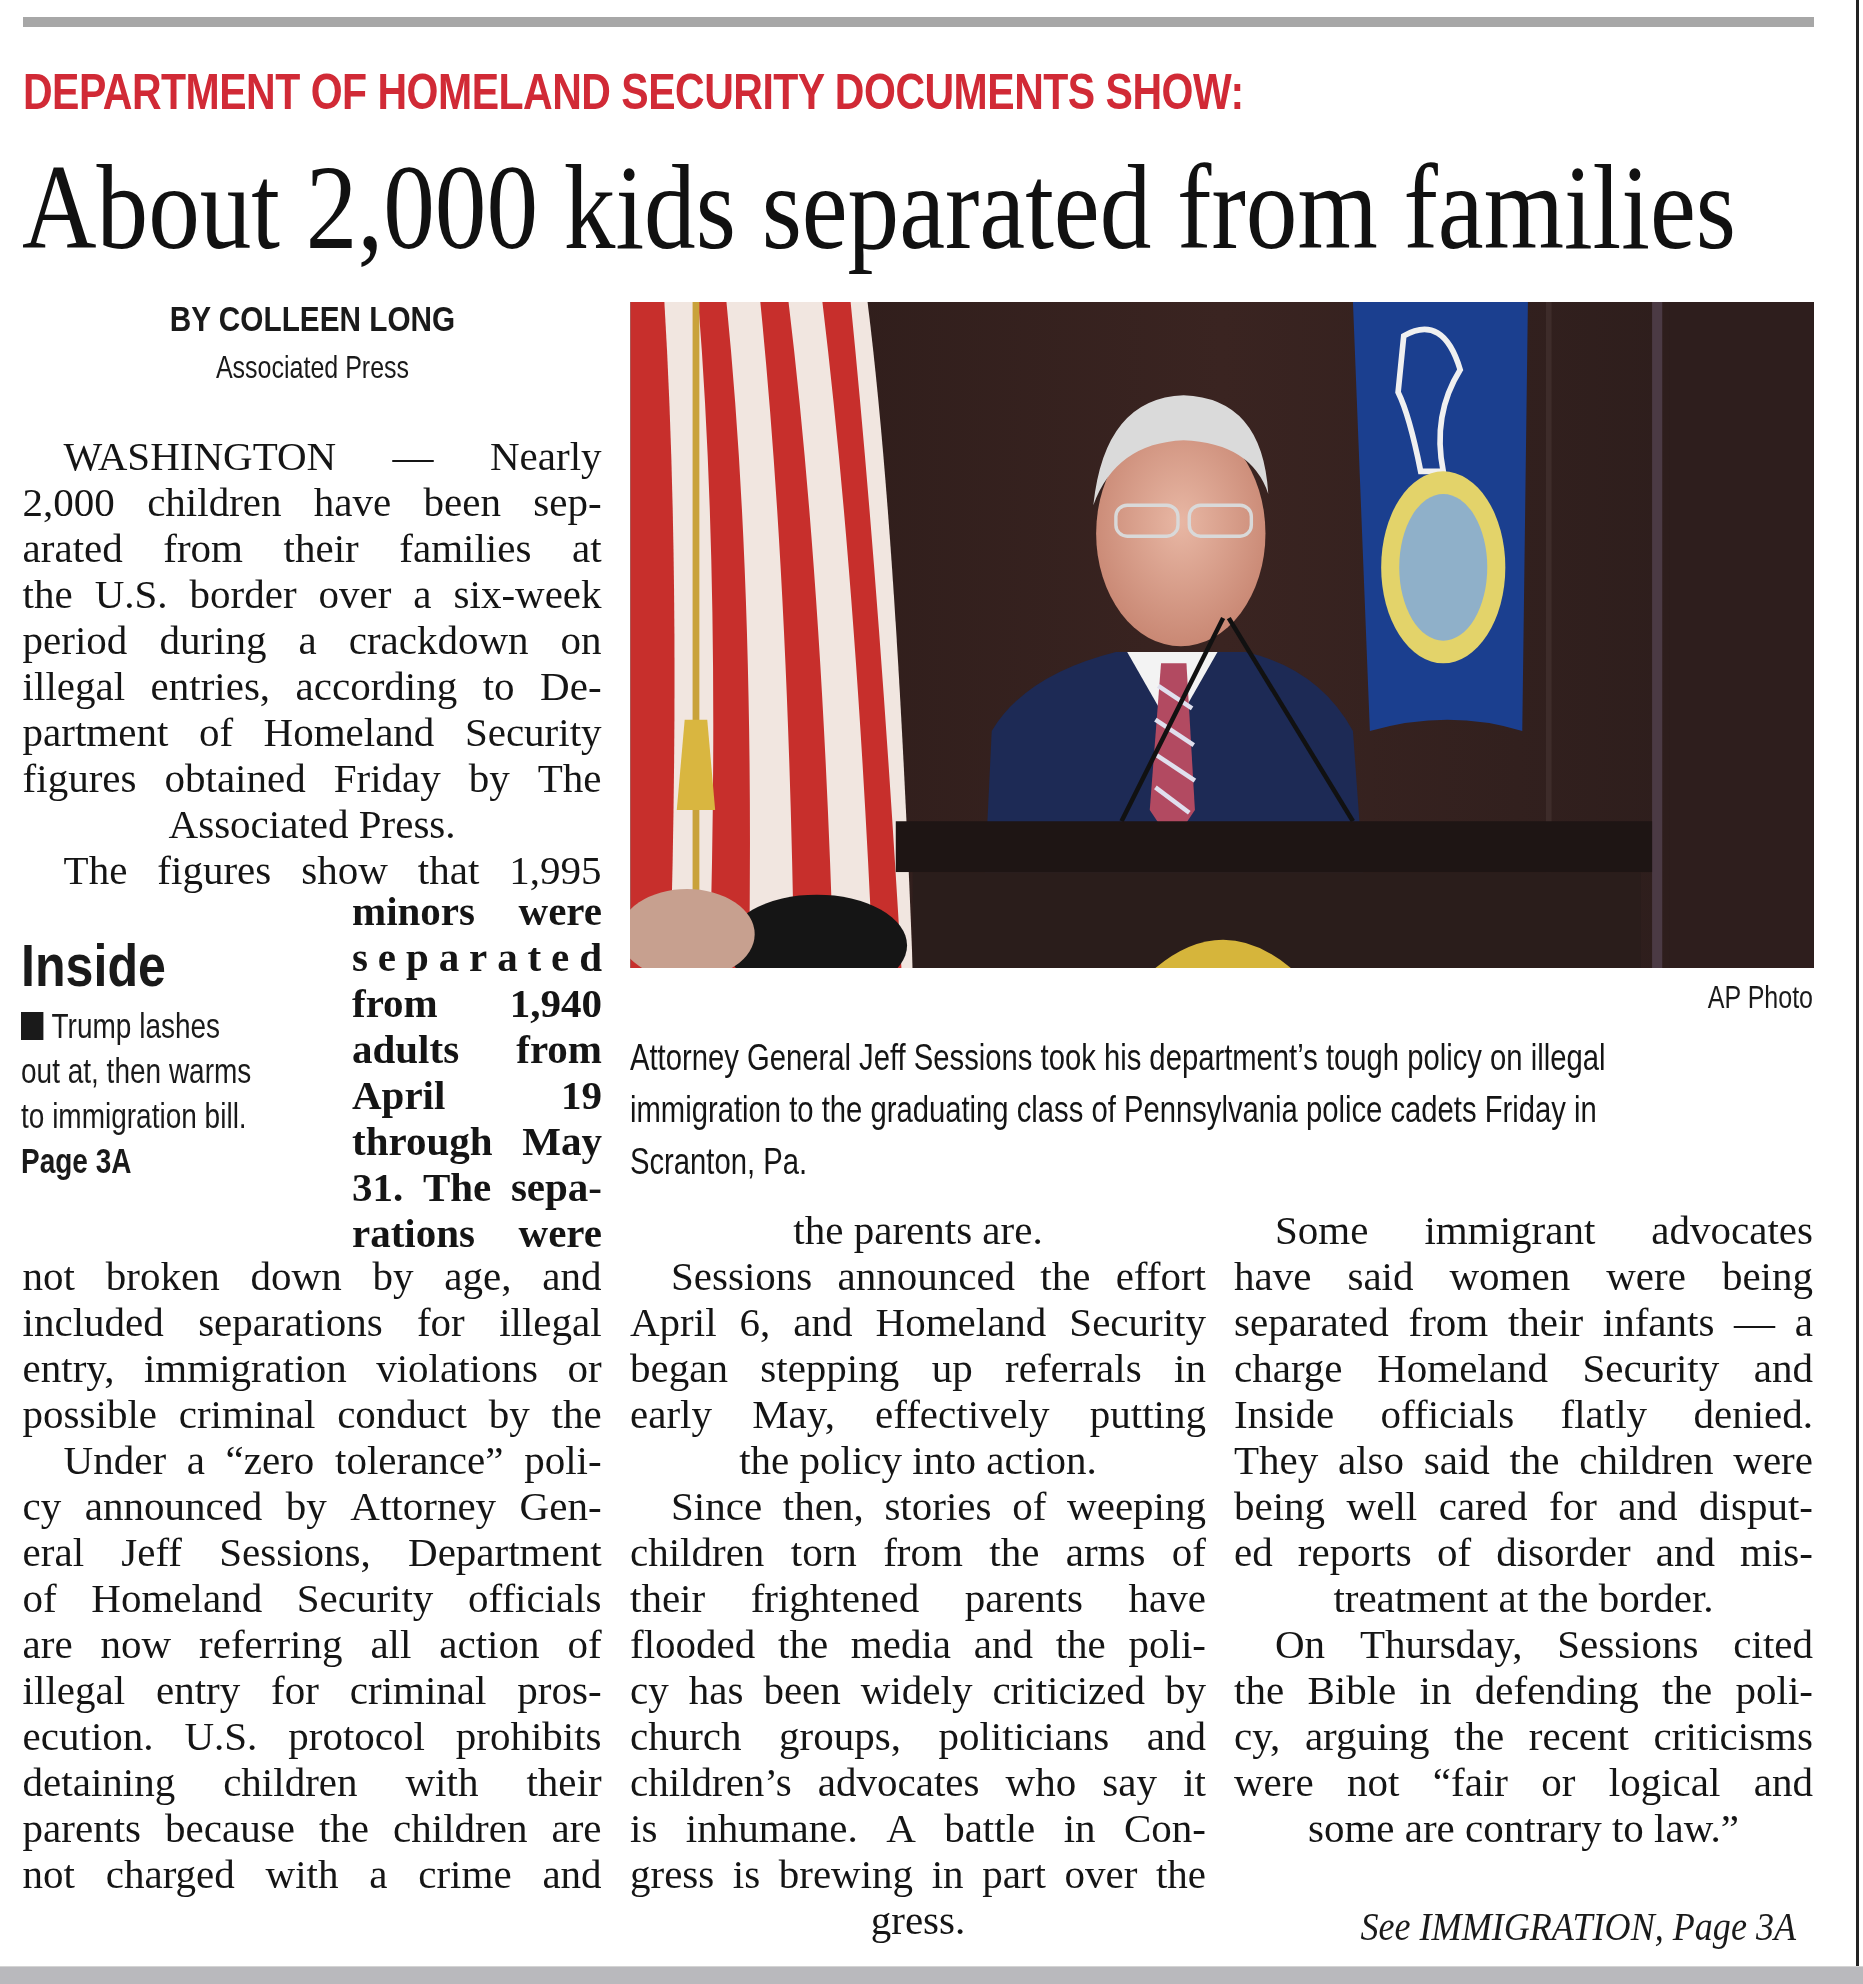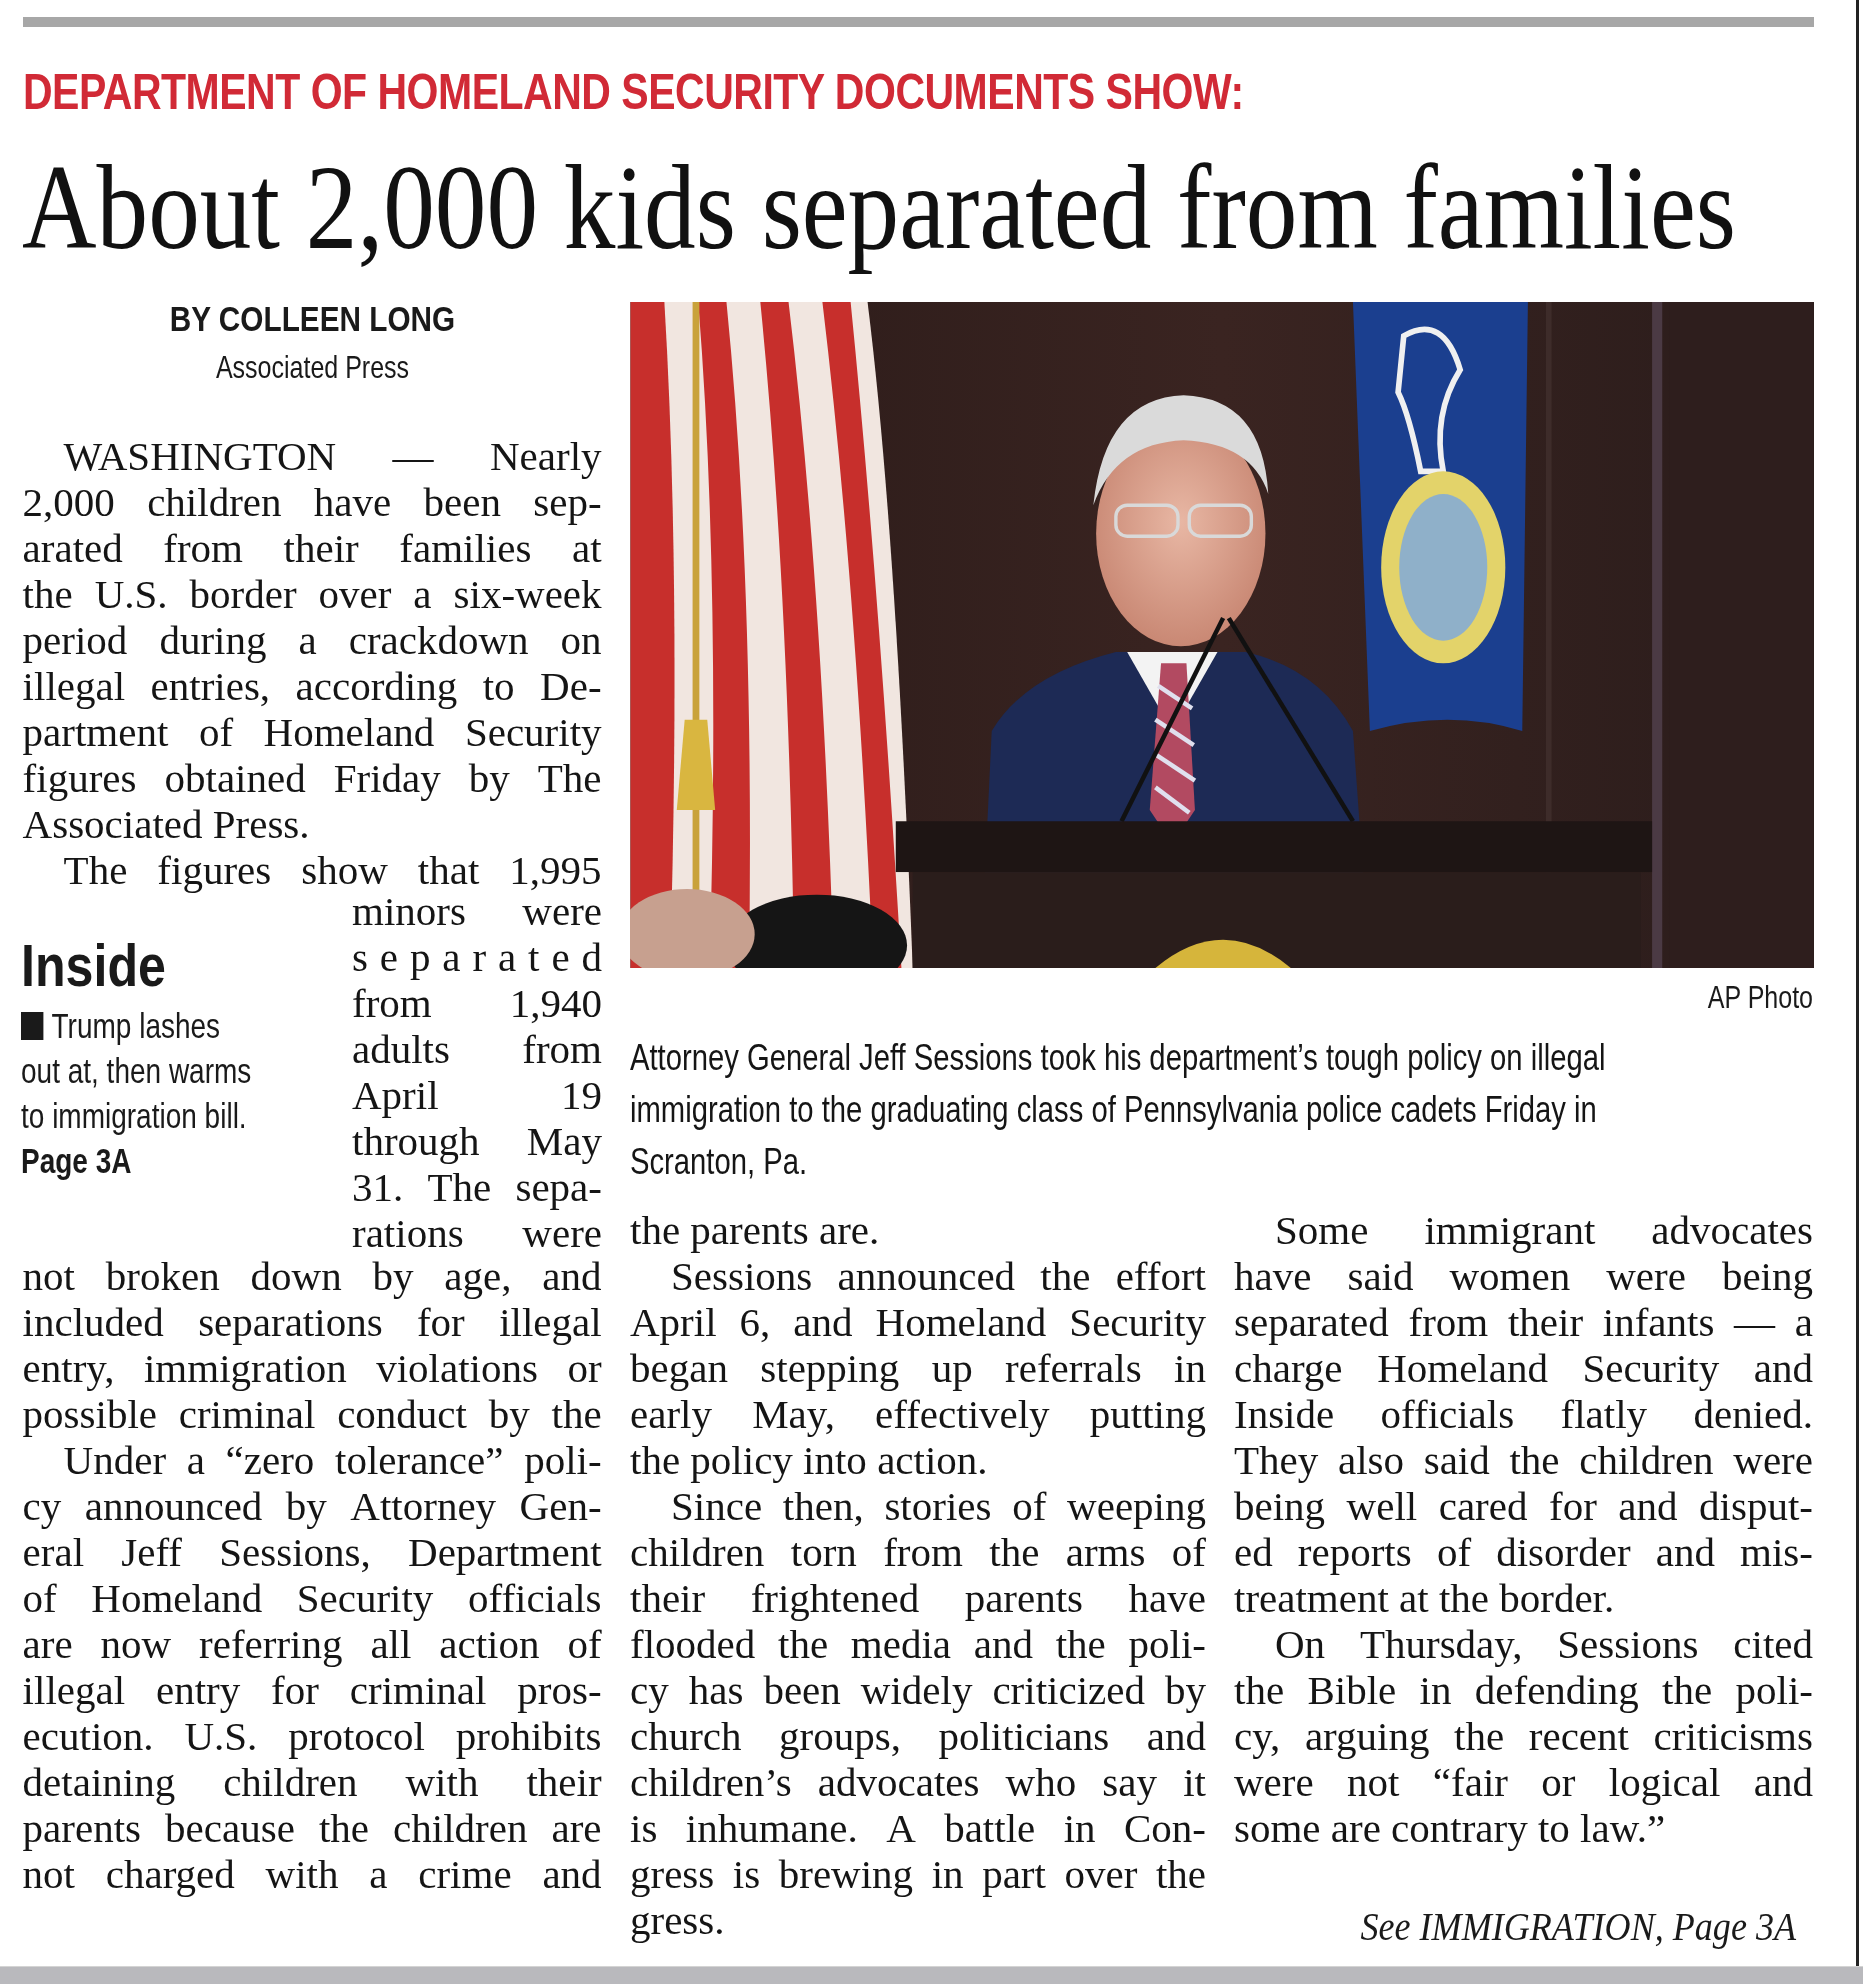--- a/index.html
+++ b/index.html
@@ -32,21 +32,21 @@
   }
   .agency {
     position: absolute; left: 22.6px; width: 579px; top: 350px; text-align: center;
     font-family: "Liberation Sans", sans-serif; font-size: 30.5px;
     transform: scaleX(0.82); transform-origin: center;
   }
 
   .col { position: absolute; font-family: "Liberation Serif", serif; font-size: 41px; line-height: 46px; color: #151515; }
   .jl { display: flex; justify-content: space-between; white-space: nowrap; height: 46px; }
   .jl.indent { padding-left: 41px; }
-  .jl.left { justify-content: flex-start; gap: 0.25em; }
+  .jl.left { justify-content: center; gap: 0.25em; }
 
   .photo {
     position: absolute; left: 630px; top: 302px; width: 1184px; height: 666px; overflow: hidden;
     background: #2a1b1a;
   }
   .photo-credit {
     position: absolute; left: 1525px; width: 288px; top: 980px; text-align: right;
     font-family: "Liberation Sans", sans-serif; font-size: 30.5px;
     transform: scaleX(0.82); transform-origin: right center;
   }
@@ -148,21 +148,21 @@
     </div>
     <div class="jl indent">
       <span>The</span>
       <span>figures</span>
       <span>show</span>
       <span>that</span>
       <span>1,995</span>
     </div>
   </div>
 
-<div class="col" id="col-left-narrow" style="left:352px; top:888px; width:250px;">
+<div class="col" id="col-left-narrow" style="left:352px; top:888px; width:250px;font-weight:bold;">
     <div class="jl">
       <span>minors</span>
       <span>were</span>
     </div>
     <div class="jl">
       <span>s</span>
       <span>e</span>
       <span>p</span>
       <span>a</span>
       <span>r</span>

